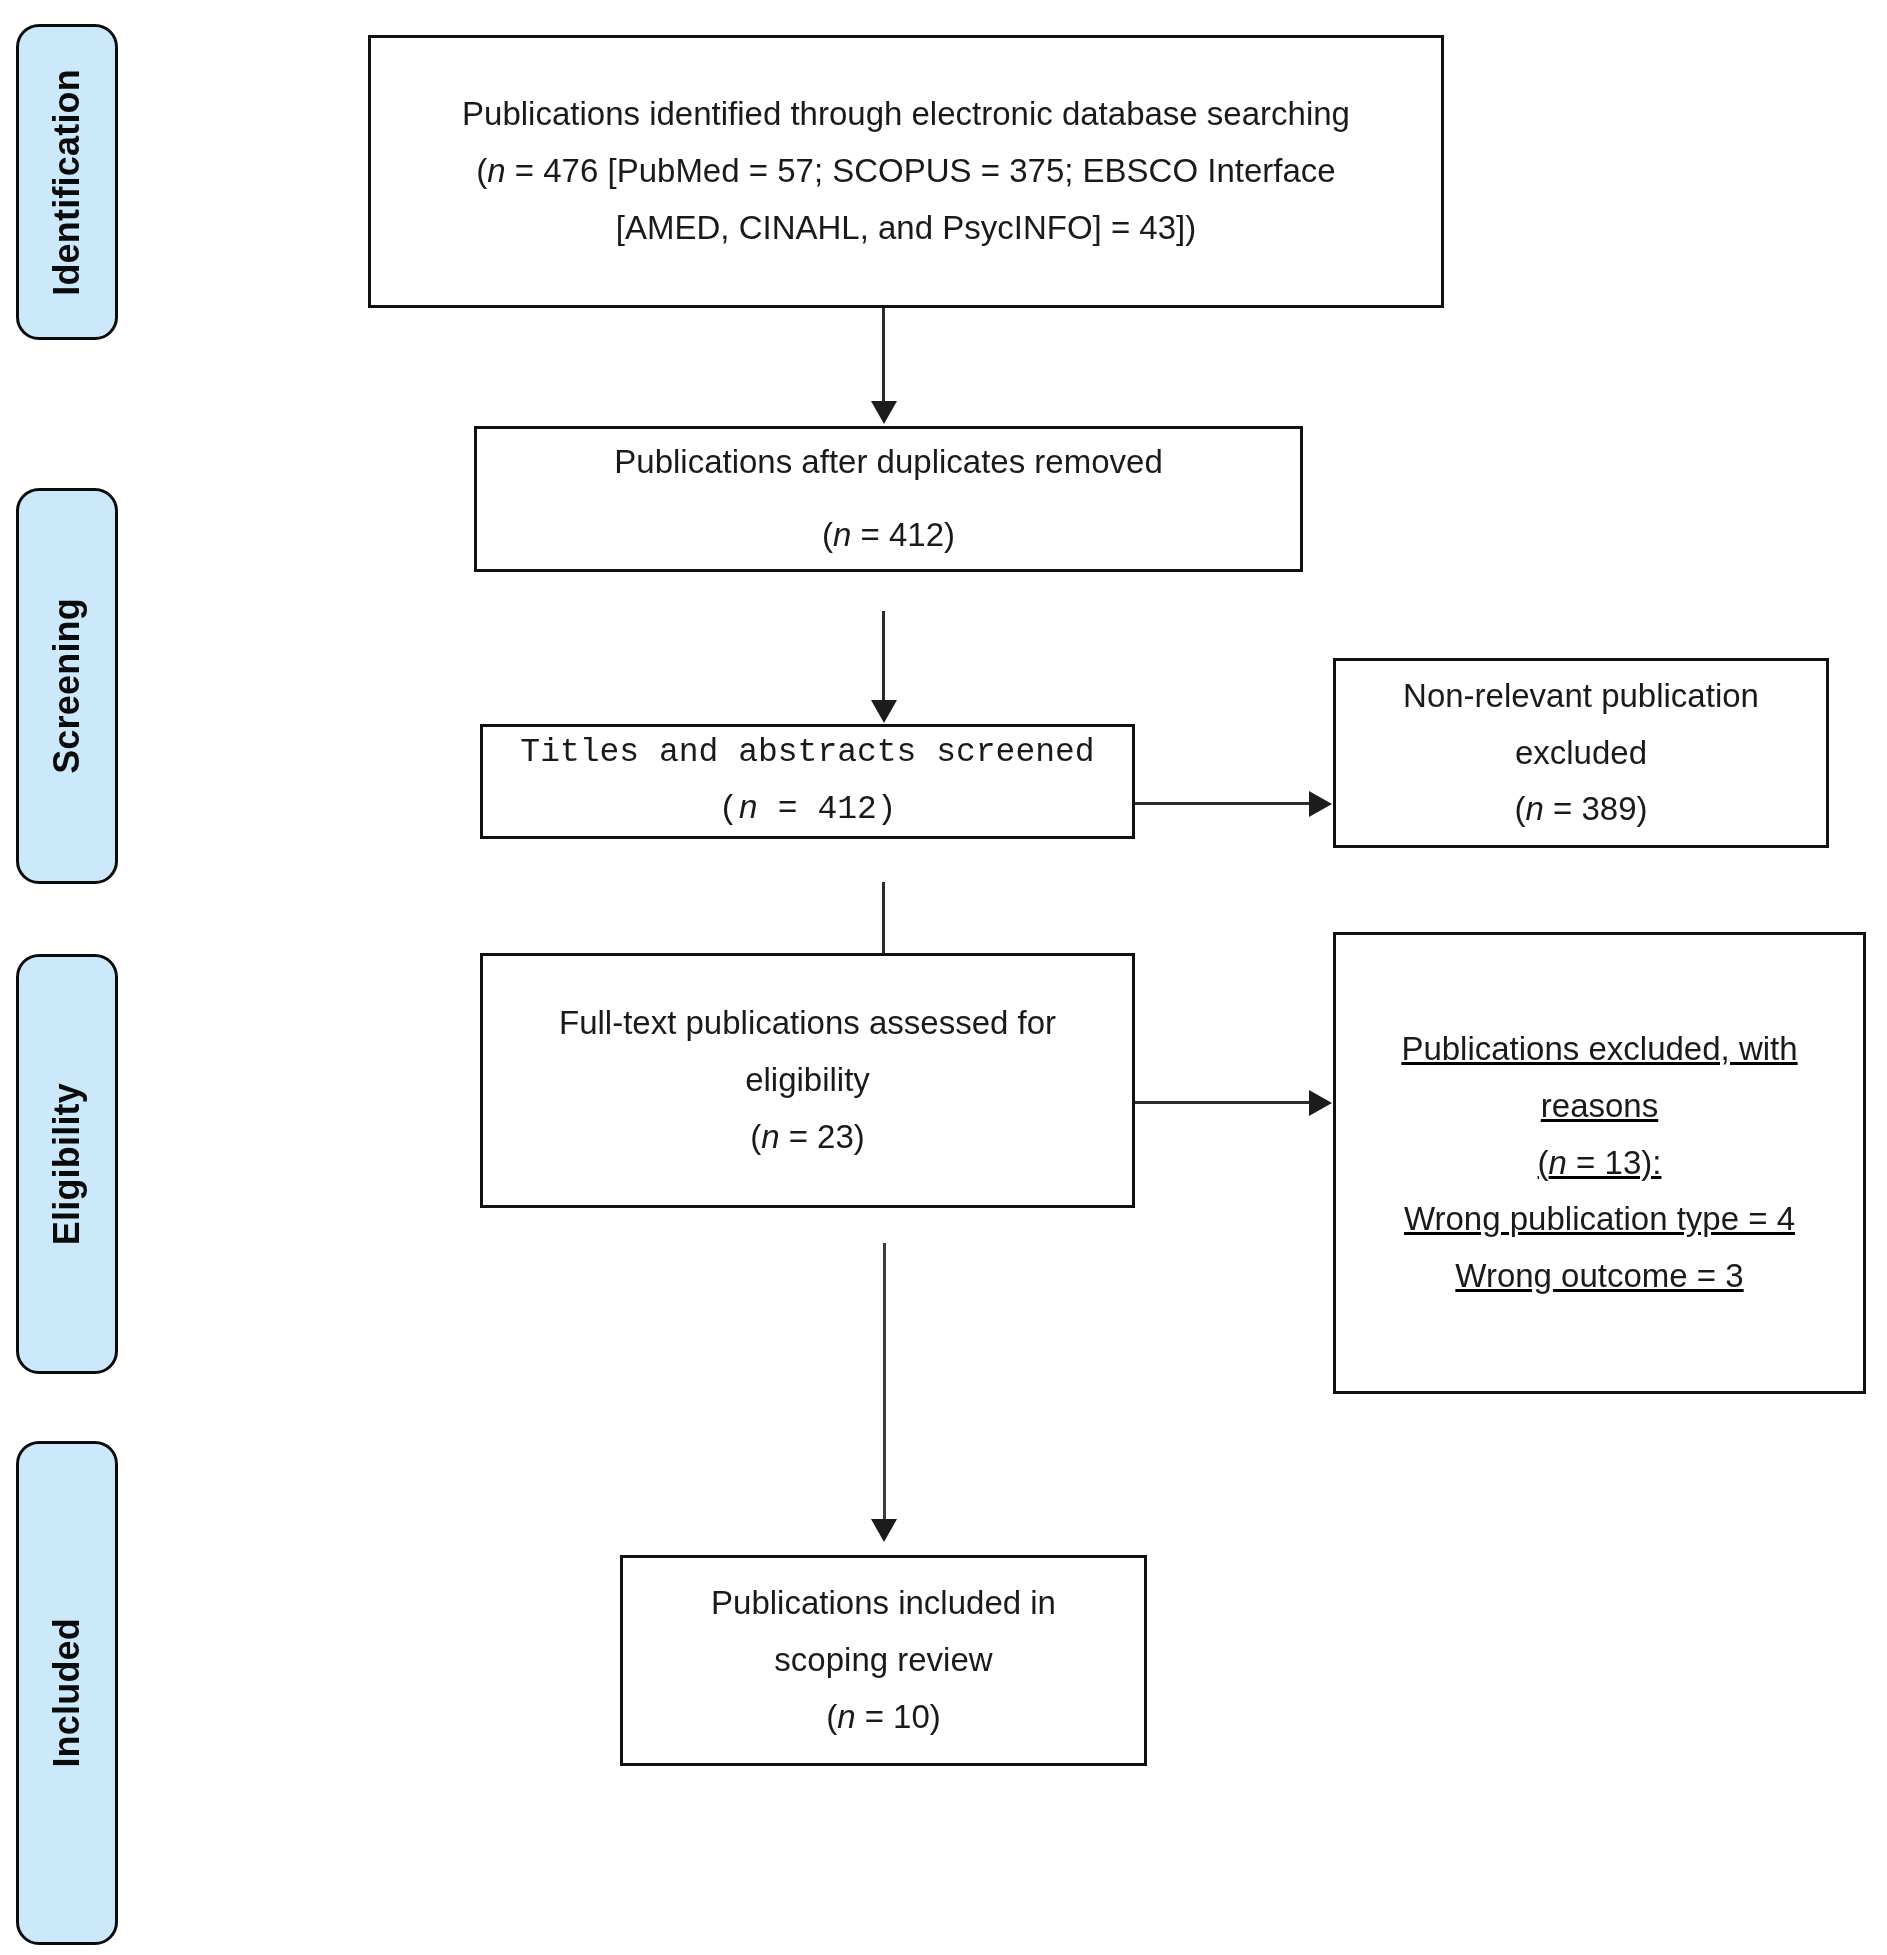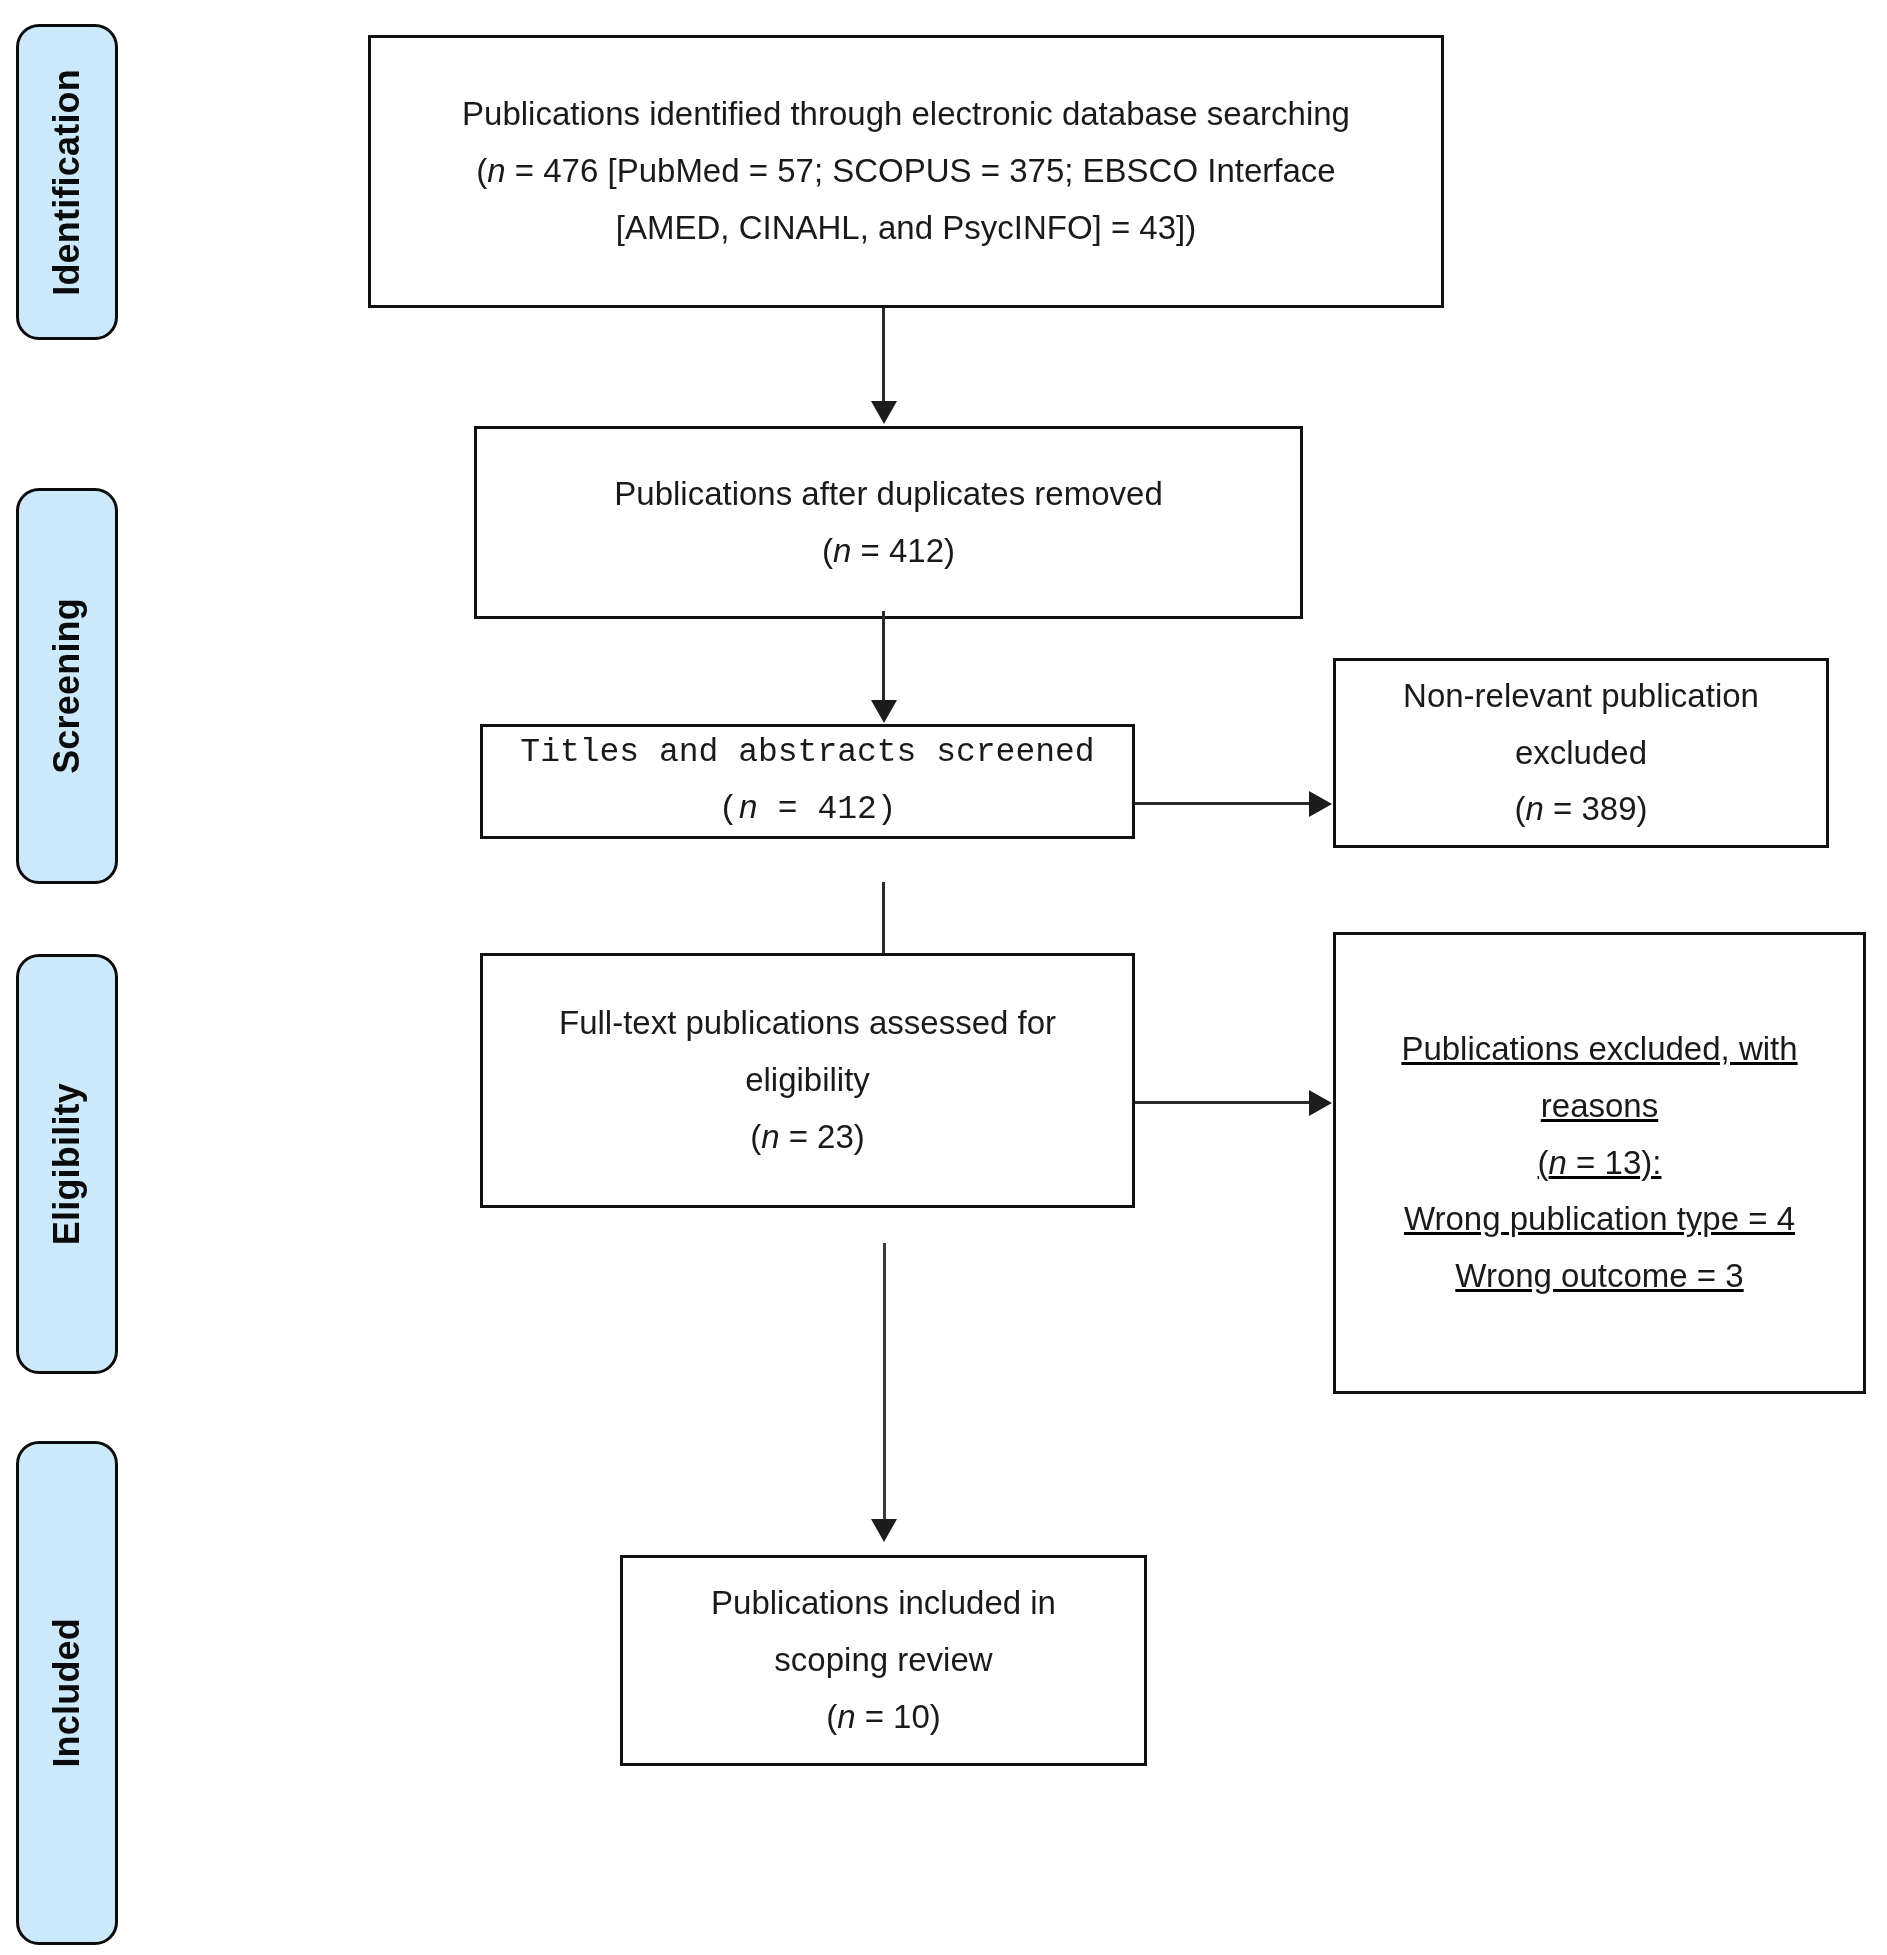--- a/index.html
+++ b/index.html
@@ -111,21 +111,21 @@
 
   <div class="flow-box" style="left:346px; top:35px; width:1076px; height:273px;margin-left:22px;">
     <div class="line">Publications identified through electronic database searching</div>
     <div class="line"><span>(</span><span class="ital">n</span><span> = 476 [PubMed = 57; SCOPUS = 375; EBSCO Interface</span></div>
     <div class="line">[AMED, CINAHL, and PsycINFO] = 43])</div>
   </div>
 
   <div class="v-line" style="left:882px; top:308px; height:97px;"></div>
   <div class="arrow-down" style="left:871px; top:401px;"></div>
 
-  <div class="flow-box" style="left:474px; top:426px; width:829px; height:193px;">
+  <div class="flow-box" style="left:474px; top:426px; width:829px; height:146px;justify-content:space-between;">
     <div class="line">Publications after duplicates removed</div>
     <div class="line"><span>(</span><span class="ital">n</span><span> = 412)</span></div>
   </div>
 
   <div class="v-line" style="left:882px; top:611px; height:91px;"></div>
   <div class="arrow-down" style="left:871px; top:700px;"></div>
 
   <div class="flow-box" style="left:480px; top:724px; width:655px; height:115px;font-family:Liberation Mono, monospace;">
     <div class="line">Titles and abstracts screened</div>
     <div class="line"><span>(</span><span class="ital">n</span><span> = 412)</span></div>

